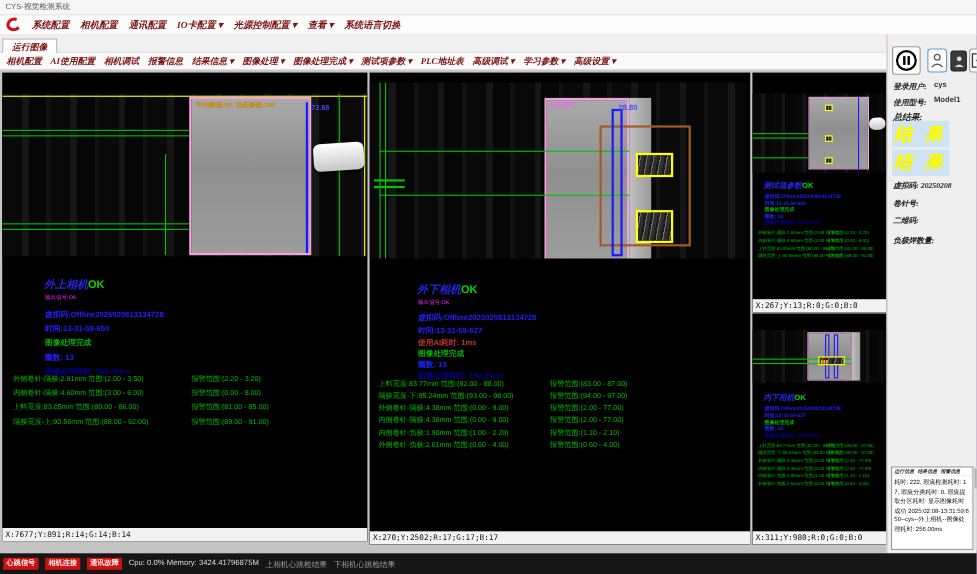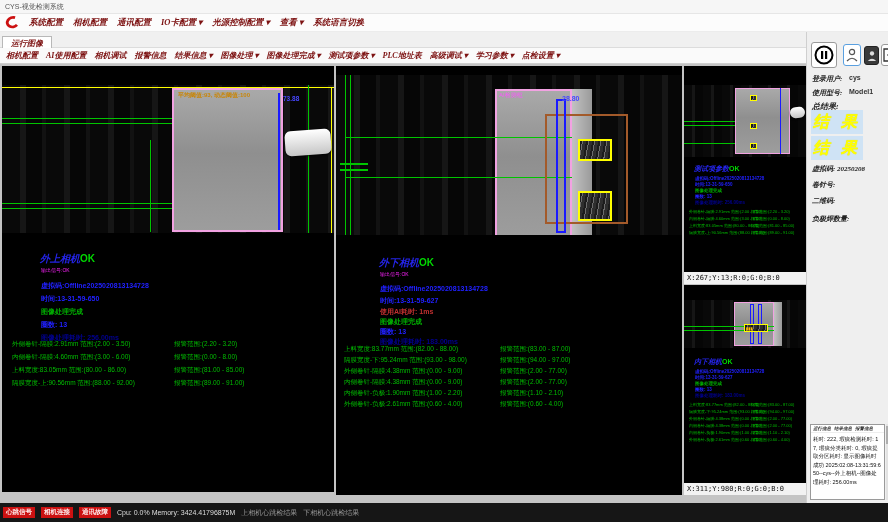--- a/index.html
+++ b/index.html
@@ -123,21 +123,21 @@
       <span class="tool-item">AI使用配置</span>
       <span class="tool-item">相机调试</span>
       <span class="tool-item">报警信息</span>
       <span class="tool-item">结果信息 ▾</span>
       <span class="tool-item">图像处理 ▾</span>
       <span class="tool-item">图像处理完成 ▾</span>
       <span class="tool-item">测试项参数 ▾</span>
       <span class="tool-item">PLC地址表</span>
       <span class="tool-item">高级调试 ▾</span>
       <span class="tool-item">学习参数 ▾</span>
-      <span class="tool-item">点检设置 ▾</span>
+      <span class="tool-item">高级设置 ▾</span>
     </div>
 
   <div class="main-bg"></div>
 
   <div class="view" id="view-left">
     <div class="imgband" style="top:19px;height:148px;">
       <div class="hline yline" style="left:0;top:2px;width:332px;"></div>
       <div class="vline yline" style="left:329px;top:2px;height:146px;"></div>
       <div class="prod" style="left:170px;top:3px;width:111px;height:144px;"></div>
       <div class="olabel" style="left:176px;top:6px;">平均阈值:93, 动态阈值:100</div>
@@ -171,20 +171,21 @@
         </div>
         <div class="mrow">
           <span class="mtext">上料宽度:83.05mm 范围:(80.00 - 86.00)</span>
           <span class="malarm">报警范围:(81.00 - 85.00)</span>
         </div>
         <div class="mrow">
           <span class="mtext">隔膜宽度-上:90.56mm 范围:(88.00 - 92.00)</span>
           <span class="malarm">报警范围:(89.00 - 91.00)</span>
         </div>
       </div>
+    <div class="coordbar">X:7677;Y:891;R:14;G:14;B:14</div>
   </div>
 
   <div class="view" id="view-center">
     <div class="imgband" style="top:9px;height:160px;">
       <div class="vline" style="left:9px;top:0;height:160px;"></div>
       <div class="vline" style="left:14px;top:0;height:160px;"></div>
       <div class="hline" style="left:4px;top:88px;width:28px;height:2px;"></div>
       <div class="hline" style="left:4px;top:94px;width:28px;height:2px;"></div>
       <div class="prod" style="left:159px;top:14px;width:77px;height:150px;border-width:2px;"></div>
       <div class="lightstrip" style="left:236px;top:14px;width:20px;height:150px;"></div>
@@ -226,20 +227,21 @@
         </div>
         <div class="mrow">
           <span class="mtext">内侧卷针-负极:1.90mm 范围:(1.00 - 2.20)</span>
           <span class="malarm">报警范围:(1.10 - 2.10)</span>
         </div>
         <div class="mrow">
           <span class="mtext">外侧卷针-负极:2.61mm 范围:(0.60 - 4.00)</span>
           <span class="malarm">报警范围:(0.60 - 4.00)</span>
         </div>
       </div>
+    <div class="coordbar">X:270;Y:2502;R:17;G:17;B:17</div>
   </div>
 
   <div class="view" id="thumb-top">
     <div class="imgband" style="top:19px;height:72px;background:repeating-linear-gradient(90deg,#090909 0 8px,#161616 8px 11px,#060606 11px 19px);">
       <div class="prod" style="left:51px;top:3px;width:55px;height:66px;border-width:1px;"></div>
       <div class="hline" style="left:0;top:36px;width:51px;"></div>
       <div class="hline" style="left:0;top:40px;width:51px;"></div>
       <div class="hline" style="left:0;top:58px;width:51px;"></div>
       <div class="weld" style="left:66px;top:10px;width:7px;height:6px;border-width:1px;"></div>
       <div class="weld" style="left:66px;top:38px;width:7px;height:6px;border-width:1px;"></div>

